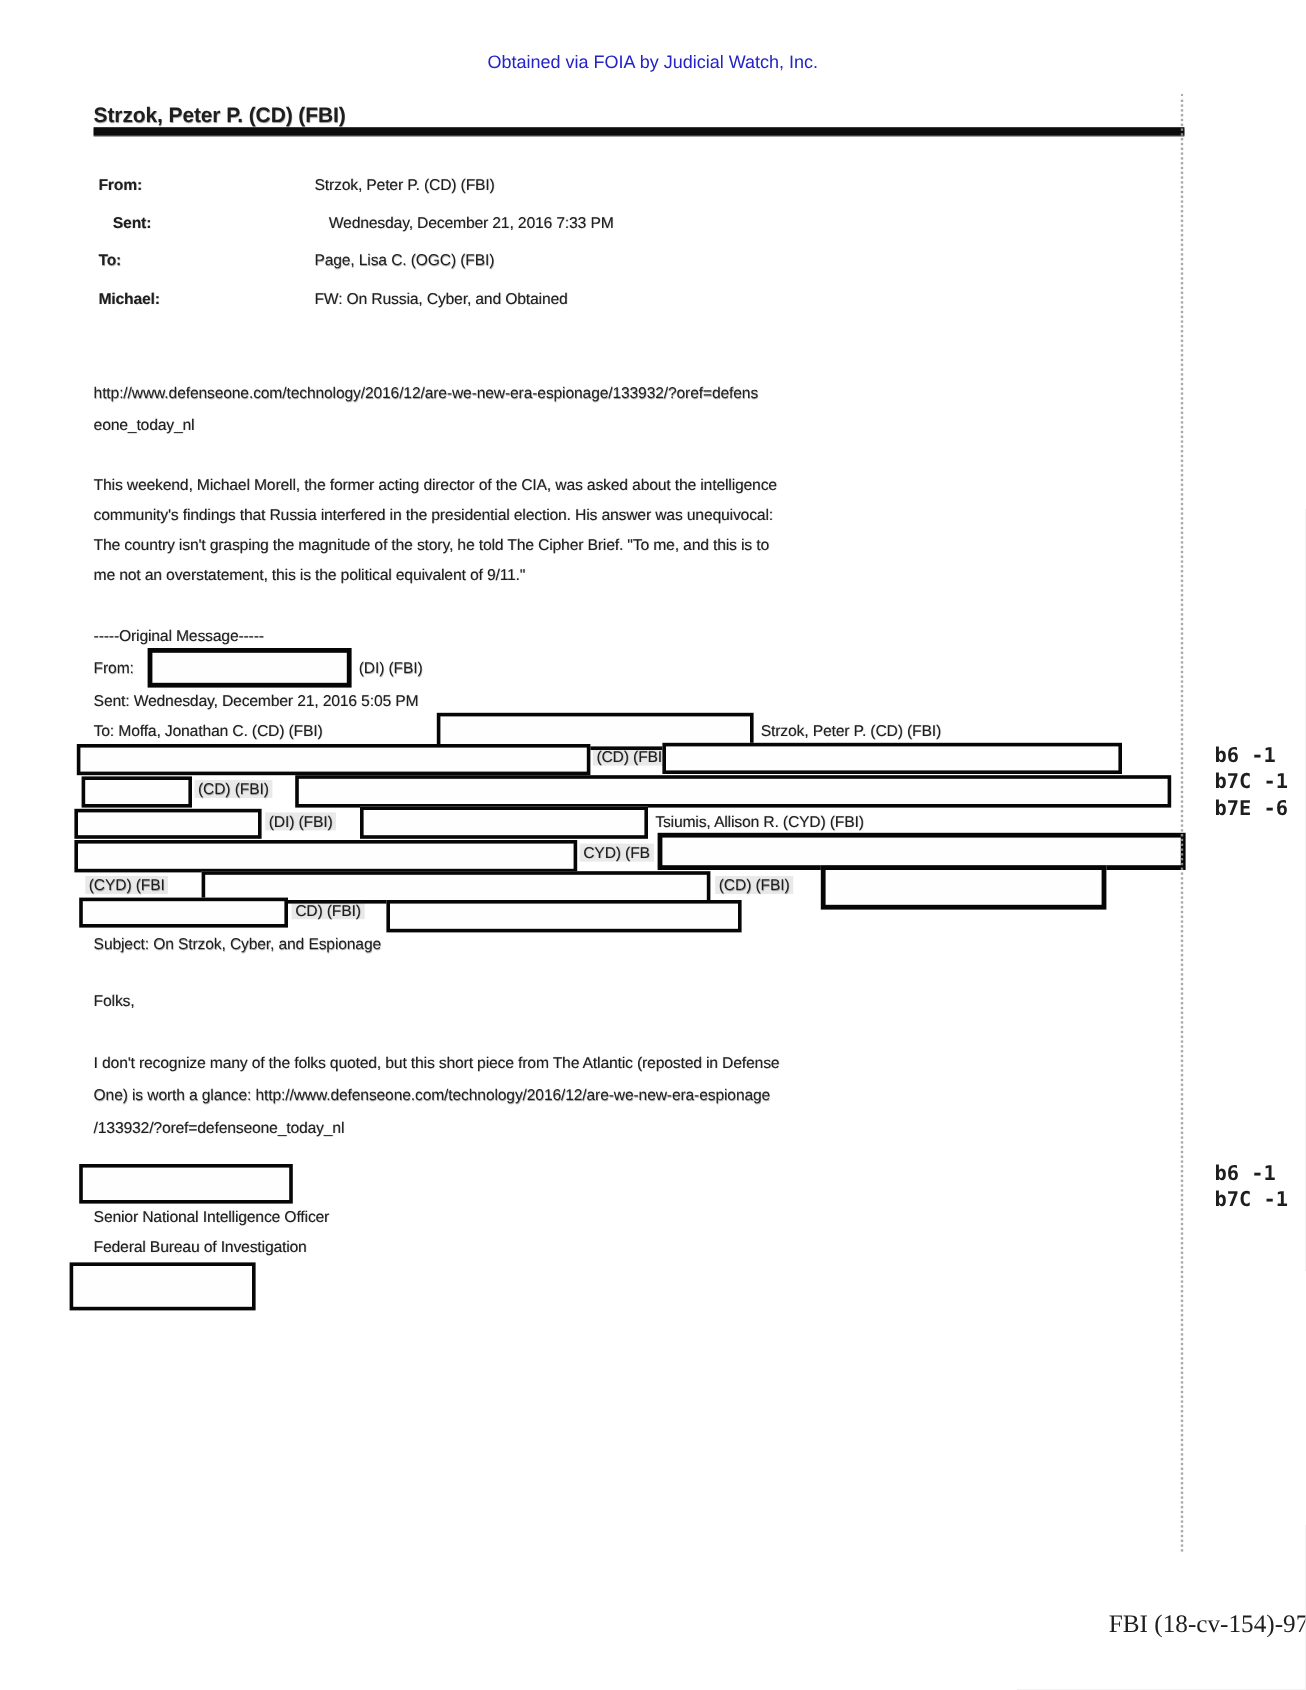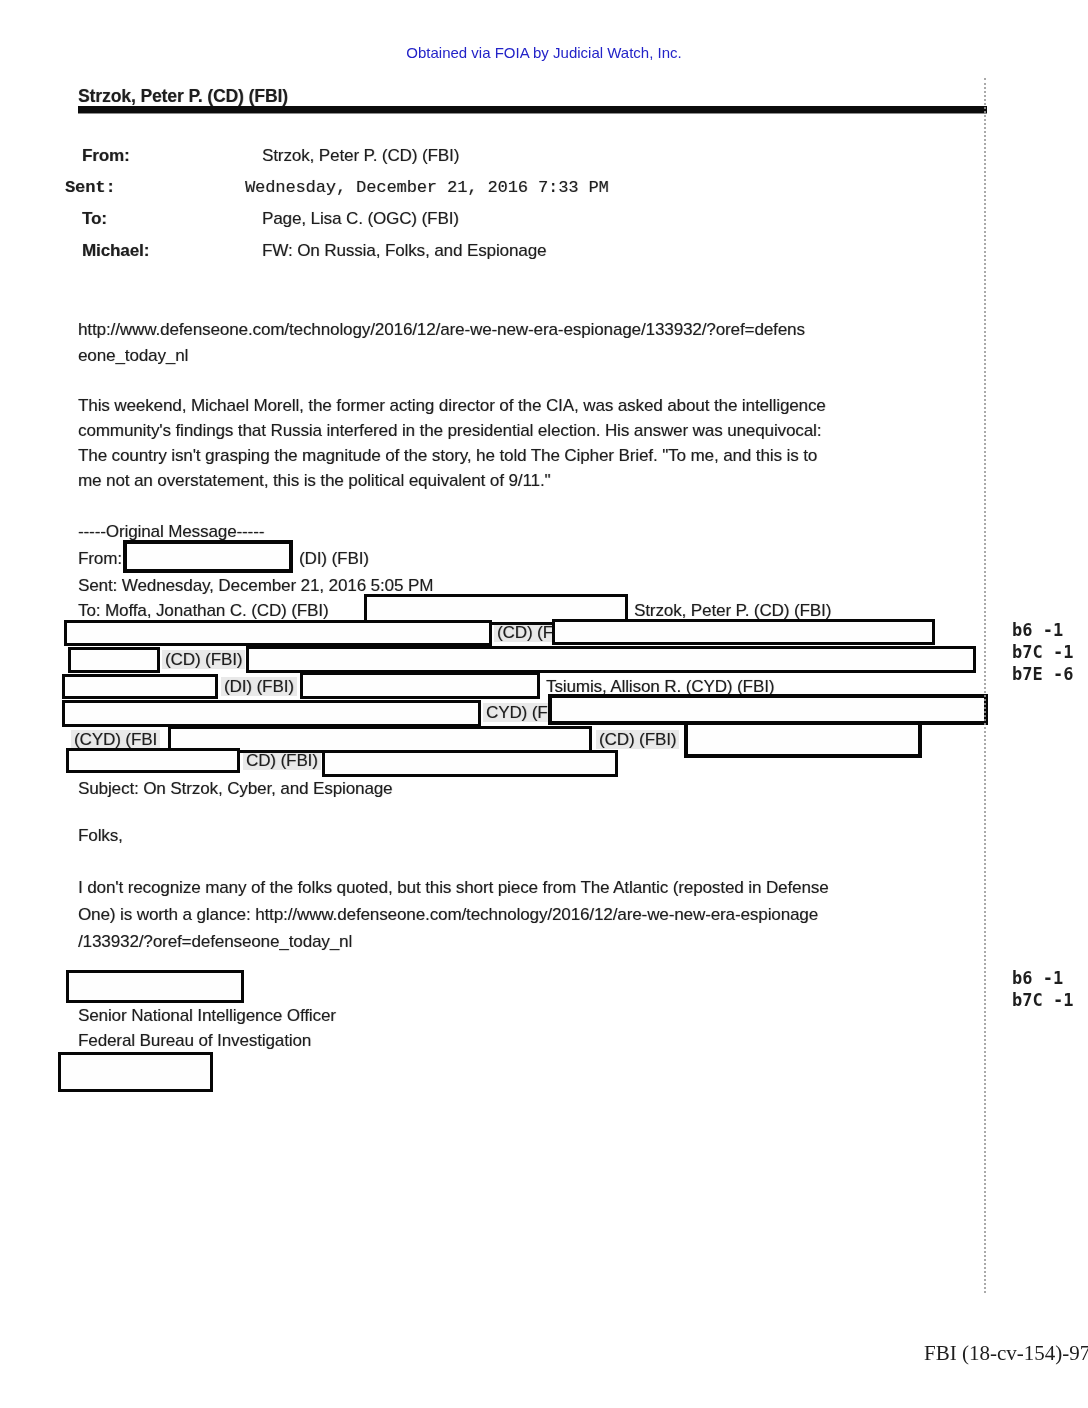--- a/index.html
+++ b/index.html
@@ -5,21 +5,21 @@
   html,body{margin:0;padding:0;background:#e9e9e9;}
   .page{
     position:relative;
     width:1088px;height:1408px;
     background:#ffffff;
     margin:0 auto;
     overflow:hidden;
     font-family:"Liberation Sans",sans-serif;
     color:#1e1e1e;
   }
-  .t{position:absolute;white-space:nowrap;font-size:17px;line-height:1.2;
+  .t{position:absolute;white-space:nowrap;font-size:13px;line-height:1.2;
      text-shadow:0.4px 0.4px 0.7px rgba(70,70,70,0.55);letter-spacing:-0.1px;}
   .bold{font-weight:bold;}
   .watermark{position:absolute;top:44px;left:0;width:100%;text-align:center;
      font-size:15px;text-shadow:none;letter-spacing:0;}
   .titlebar{position:absolute;background:#0c0c0c;box-shadow:0 1px 0 rgba(0,0,0,.45);}
   .redbox{position:absolute;background:#fefefe;border:3px solid #060606;box-sizing:border-box;}
   .redbox.thick{border-width:4px;}
   .frag{background:rgba(40,40,40,0.10);padding:0 3px;}
   .mono{font-family:"DejaVu Sans Mono","Liberation Mono",monospace;font-weight:bold;
      font-size:17px;text-shadow:none;letter-spacing:0;}
@@ -33,28 +33,28 @@
 <div class="page">
 
   <div class="watermark" style="color:#2323c8;">Obtained via FOIA by Judicial Watch, Inc.</div>
 
   <div class="t bold" style="left:78px;top:86px;font-size:17.5px;">Strzok, Peter P. (CD) (FBI)</div>
   <div class="titlebar" style="left:78px;top:106px;width:909px;height:7px;"></div>
 
   <div class="t" style="left:82px;top:146px;">
     <span class="hdr-label">From:</span><span>Strzok, Peter P. (CD) (FBI)</span>
   </div>
-  <div class="t" style="left:65px;top:178px;font-family:Liberation Mono, monospace;">
+  <div class="t" style="left:94px;top:178px;">
     <span class="hdr-label">Sent:</span><span>Wednesday, December 21, 2016 7:33 PM</span>
   </div>
   <div class="t" style="left:82px;top:209px;">
     <span class="hdr-label">To:</span><span>Page, Lisa C. (OGC) (FBI)</span>
   </div>
   <div class="t" style="left:82px;top:241px;">
-    <span class="hdr-label">Michael:</span><span>FW: On Russia, Folks, and Espionage</span>
+    <span class="hdr-label">Michael:</span><span>FW: On Russia, Cyber, and Obtained</span>
   </div>
 
   <div class="t" style="left:78px;top:320px;">http://www.defenseone.com/technology/2016/12/are-we-new-era-espionage/133932/?oref=defens</div>
   <div class="t" style="left:78px;top:346px;">eone_today_nl</div>
 
   <div class="t" style="left:78px;top:396px;">This weekend, Michael Morell, the former acting director of the CIA, was asked about the intelligence</div>
   <div class="t" style="left:78px;top:421px;">community's findings that Russia interfered in the presidential election. His answer was unequivocal:</div>
   <div class="t" style="left:78px;top:446px;">The country isn't grasping the magnitude of the story, he told The Cipher Brief. "To me, and this is to</div>
   <div class="t" style="left:78px;top:471px;">me not an overstatement, this is the political equivalent of 9/11."</div>
 

